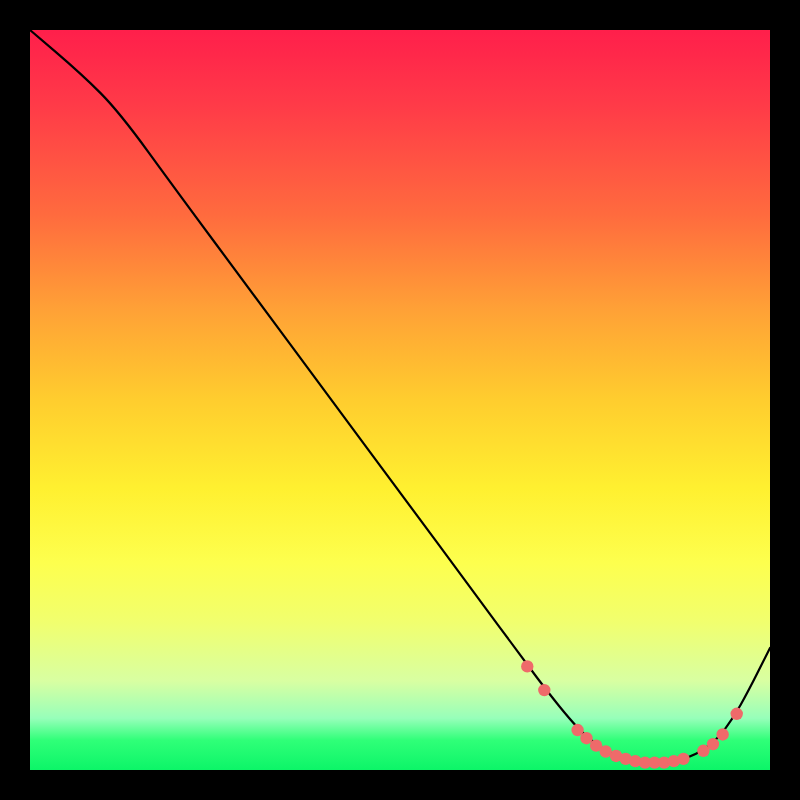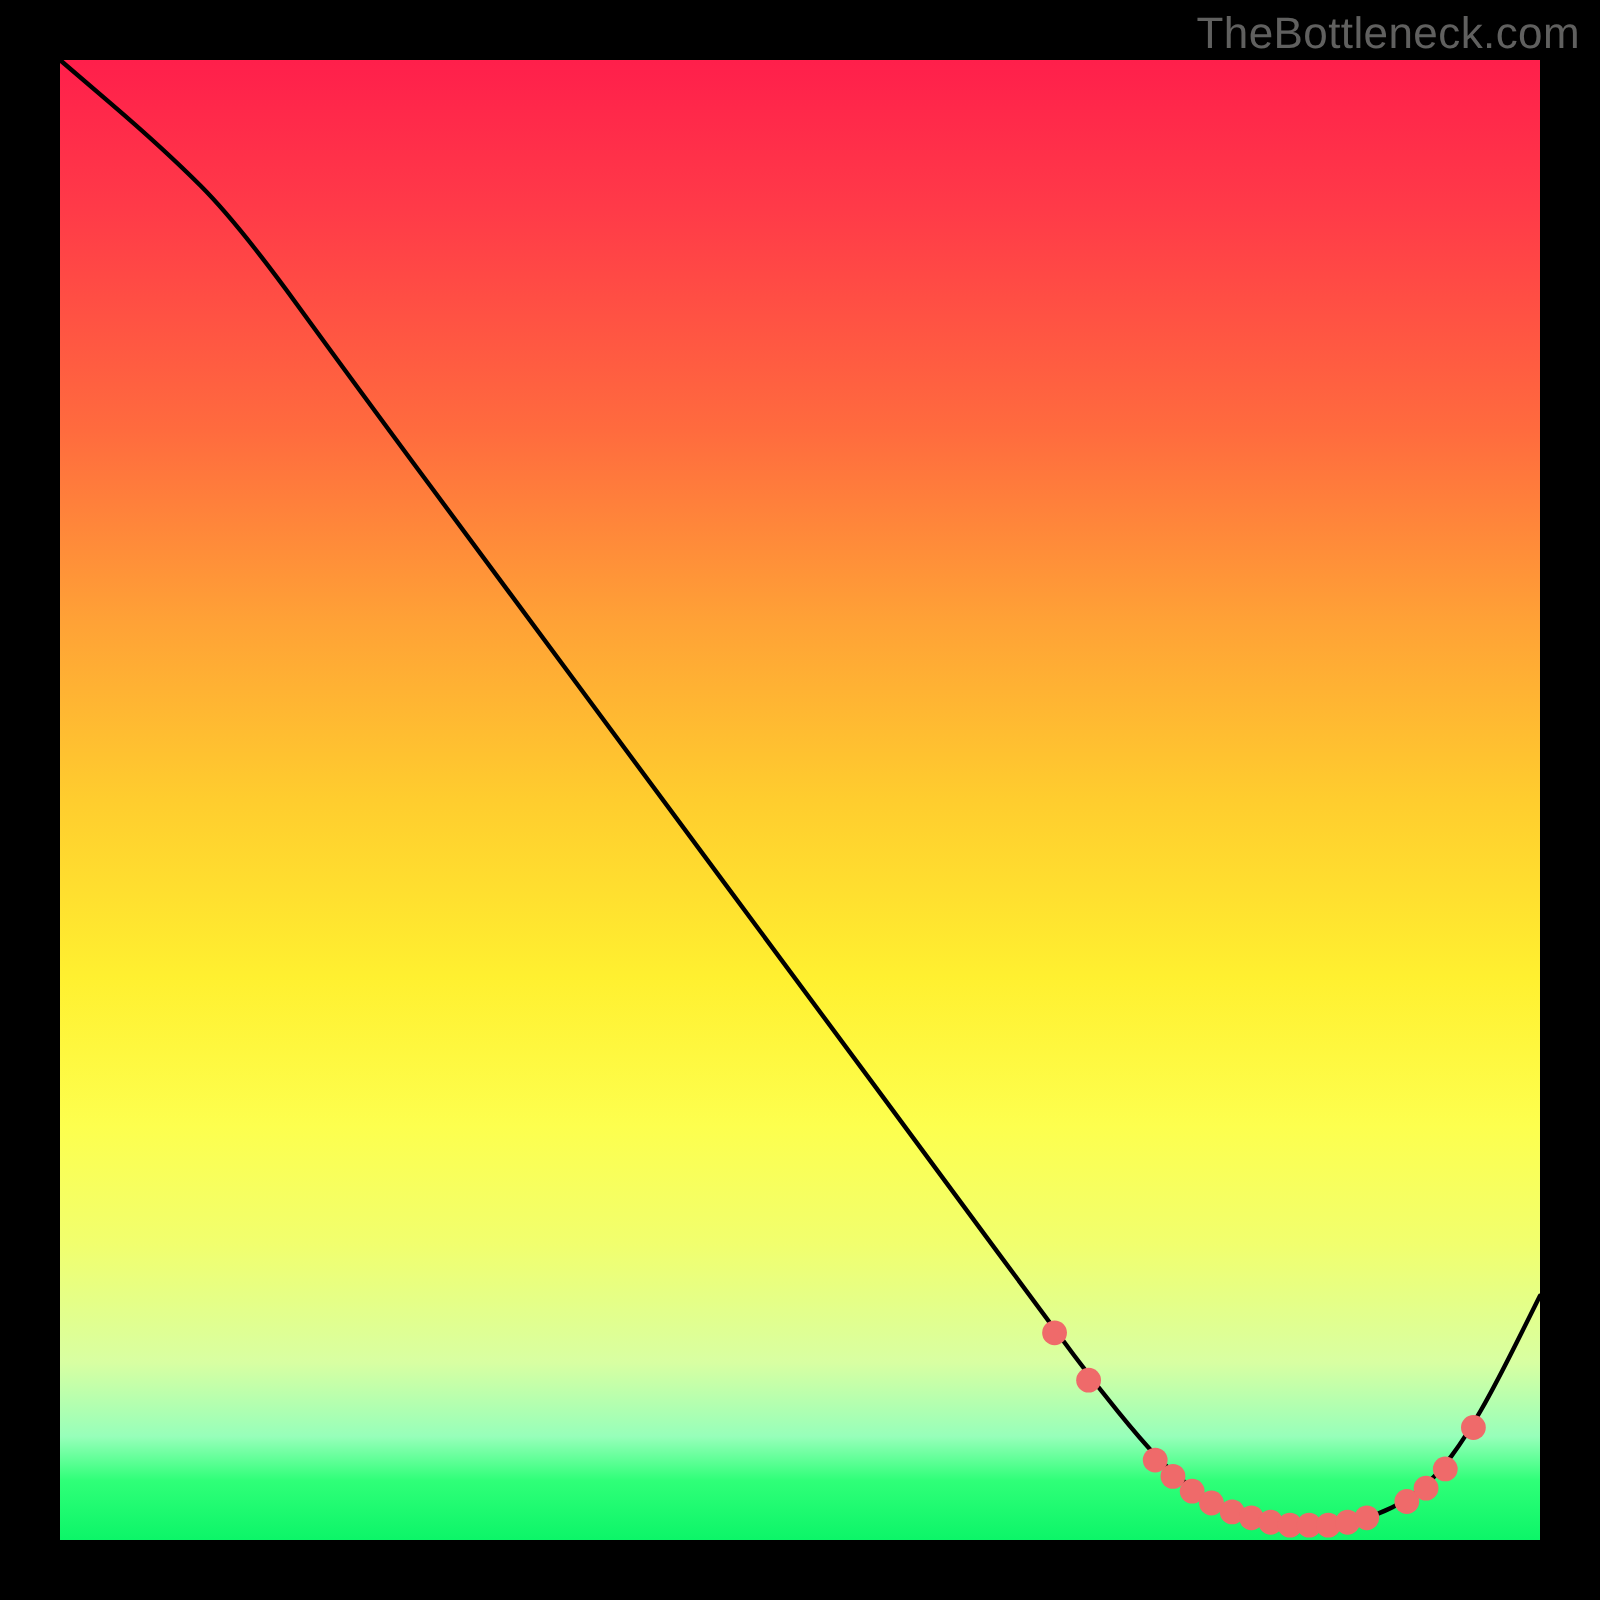--- a/index.html
+++ b/index.html
@@ -66,21 +66,20 @@
   }
   .dot {
     fill: #ef6a6a;
     stroke: none;
   }
 </style>
 </head>
 <body>
 
 <div class="frame">
-  <div class="watermark">TheBottleneck.com</div>
   <div class="plot">
     <svg class="chart" viewBox="0 0 740 740">
       <path id="curve-path" class="curve" d="M 0 0 Q 0 0 25.900000000000002 22.200000000000045 Q 51.800000000000004 44.40000000000009 70.3 62.900000000000034 Q 88.8 81.39999999999998 118.4 122.09999999999997 Q 148 162.79999999999995 185 212.74999999999997 Q 222 262.7 259 312.65 Q 296 362.59999999999997 333 412.54999999999995 Q 370 462.5 407 512.45 Q 444 562.4 469.9 597.55 Q 495.8 632.7 506.9 647.5 Q 518 662.3 529.0999999999999 675.99 Q 540.1999999999999 689.68 547.5999999999999 697.45 Q 555 705.22 562.4000000000001 711.14 Q 569.8000000000001 717.06 577.2 721.13 Q 584.6 725.2 592 727.79 Q 599.4000000000001 730.38 606.8 731.49 Q 614.1999999999999 732.6 621.5999999999999 732.6 Q 629 732.6 636.4 731.86 Q 643.8 731.12 651.2 729.27 Q 658.6 727.42 666 723.72 Q 673.4 720.02 680.8 714.0999999999999 Q 688.2 708.18 695.6 698.19 Q 703 688.2 710.4 675.25 Q 717.8 662.3 728.9 640.0999999999999 T 740 617.9"></path>
       <g id="dots-group">
           <circle cx="497.28000000000003" cy="636.4" r="6.2" class="dot" fill="#ef6a6a"></circle>
           <circle cx="514.3" cy="660.0799999999999" r="6.2" class="dot" fill="#ef6a6a"></circle>
           <circle cx="547.6" cy="700.04" r="6.2" class="dot" fill="#ef6a6a"></circle>
           <circle cx="556.48" cy="708.18" r="6.2" class="dot" fill="#ef6a6a"></circle>
           <circle cx="566.1" cy="715.58" r="6.2" class="dot" fill="#ef6a6a"></circle>
           <circle cx="575.72" cy="721.5" r="6.2" class="dot" fill="#ef6a6a"></circle>

